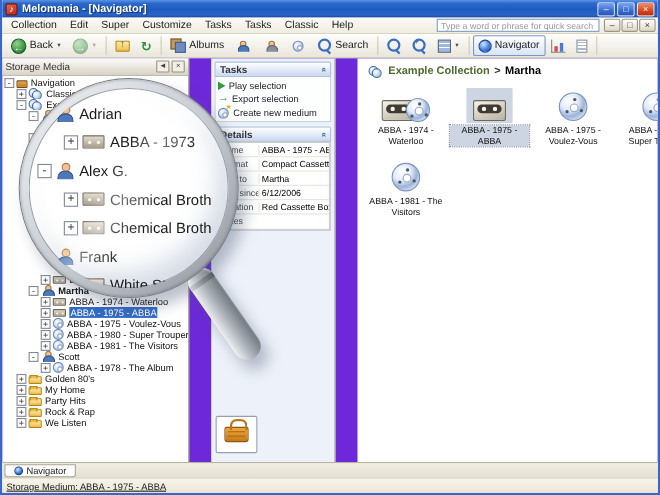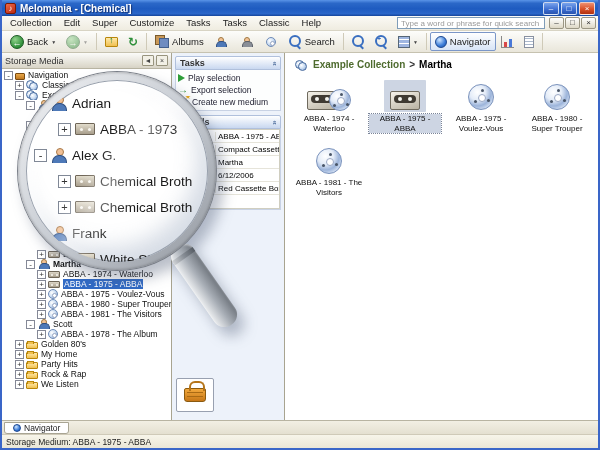--- a/index.html
+++ b/index.html
@@ -73,21 +73,21 @@
   .ti-folder{width:12px;height:7px;margin-top:2px;background:linear-gradient(#ffe9a8,#f0c050);border:1px solid #b8860b;border-radius:1px;}
   .ti-folder::before{content:"";position:absolute;left:0;top:-2px;width:5px;height:2px;background:#f0c050;border:1px solid #b8860b;border-bottom:none;}
   .ti-person::before{content:"";position:absolute;left:4px;top:0;width:4px;height:4px;border-radius:50%;background:#f2c396;border:1px solid #a07840;}
   .ti-person::after{content:"";position:absolute;left:2px;bottom:0;width:9px;height:5px;border-radius:5px 5px 0 0;background:#4e79b8;border:1px solid #2f4f80;border-bottom:none;}
   .ti-person.gray::after{background:#8a8f98;border-color:#5a5f68;}
   .ti-cassette{width:12px;height:7px;margin-top:1px;background:linear-gradient(#ddd6c8,#a89e8c);border:1px solid #6f6658;border-radius:1px;}
   .ti-cassette::before{content:"";position:absolute;left:2px;top:2px;width:2px;height:2px;border-radius:50%;background:#f8f6f0;box-shadow:5px 0 #f8f6f0;}
   .ti-cd{width:10px;height:10px;border-radius:50%;background:radial-gradient(circle at 35% 35%,#fff,#cfe0f4 45%,#7f9fd0);border:1px solid #6f8cb8;}
   .ti-cd::before{content:"";position:absolute;left:3px;top:3px;width:3px;height:3px;border-radius:50%;background:#fff;border:1px solid #9aa8c4;}
   
-  .main{flex:1;display:flex;overflow:hidden;background:#6d28d9;}
+  .main{flex:1;display:flex;overflow:hidden;background:#6d28d9;gap:20px;}
   .left{width:170px;flex:none;border-right:1px solid #a8a490;position:relative;background:#fff;display:flex;flex-direction:column;}
   .phead{height:16px;flex:none;background:linear-gradient(#fbfbf9,#d8d4c6);border-bottom:1px solid #b8b4a2;
     display:flex;align-items:center;font-size:9px;color:#333;padding:0 3px;}
   .phead .t{flex:1;}
   .ph-btn{width:12px;height:11px;border:1px solid #98947e;background:#f2f0e6;font-size:7px;line-height:9px;text-align:center;margin-left:2px;border-radius:1px;color:#444;flex:none;}
   .tree{flex:1;overflow:hidden;padding-top:1px;}
   .trow{height:10px;display:flex;align-items:center;font-size:8.5px;line-height:10px;color:#111;white-space:nowrap;overflow:hidden;}
   .exp{width:9px;height:9px;border:1px solid #848896;background:#fff;font-size:8px;line-height:7px;text-align:center;color:#333;flex:none;margin-right:2px;}
   .d0{padding-left:2px;} .d1{padding-left:13px;} .d2{padding-left:24px;} .d3{padding-left:35px;}
   .bold .tlbl{font-weight:bold;}
@@ -167,30 +167,30 @@
   .mi-p::before{content:"";position:absolute;left:5px;top:0;width:6px;height:6px;border-radius:50%;background:#f0c096;border:1px solid #a87848;}
   .mi-p::after{content:"";position:absolute;left:1px;bottom:0;width:13px;height:7px;border-radius:7px 7px 0 0;background:#4e79b8;border:1px solid #2f4f80;border-bottom:none;}
   .mi-c{width:20px;height:12px;flex:none;margin-right:5px;background:linear-gradient(#e2dccc,#a89e8c);border:1px solid #6f6658;border-radius:1px;position:relative;}
   .mi-c::before{content:"";position:absolute;left:4px;top:4px;width:3px;height:3px;border-radius:50%;background:#f8f6f0;box-shadow:8px 0 #f8f6f0;}
   
   .tabbar{height:14px;flex:none;background:linear-gradient(#f2efe4,#e4e0d0);border-top:1px solid #b8b4a2;display:flex;align-items:center;padding-left:2px;}
   .tab{height:12px;display:inline-flex;align-items:center;gap:3px;padding:0 8px;background:#fff;
     border:1px solid #a9a593;border-radius:0 0 3px 3px;font-size:8.5px;color:#222;}
   .tab .ic-sphere{width:8px;height:8px;}
   .statusbar{height:14px;flex:none;background:linear-gradient(#f7f5ea,#eae6d6);border-top:1px solid #cfcab8;
-    display:flex;align-items:center;font-size:8.5px;color:#222;padding-left:4px;}
+    display:flex;align-items:center;font-size:8.5px;color:#222;padding-left:4px;text-decoration:underline;}
 </style>
 </head>
 <body>
 
 <div class="screen">
 
   <div class="titlebar">
     <span class="app-icon">♪</span>
-    <span class="title-text">Melomania - [Chemical]</span>
+    <span class="title-text">Melomania - [Navigator]</span>
     <span class="wbtn">–</span>
     <span class="wbtn">□</span>
     <span class="wbtn close">×</span>
   </div>
 
   <div class="menubar">
     <span class="menu-item">Collection</span>
     <span class="menu-item">Edit</span>
     <span class="menu-item">Super</span>
     <span class="menu-item">Customize</span>

